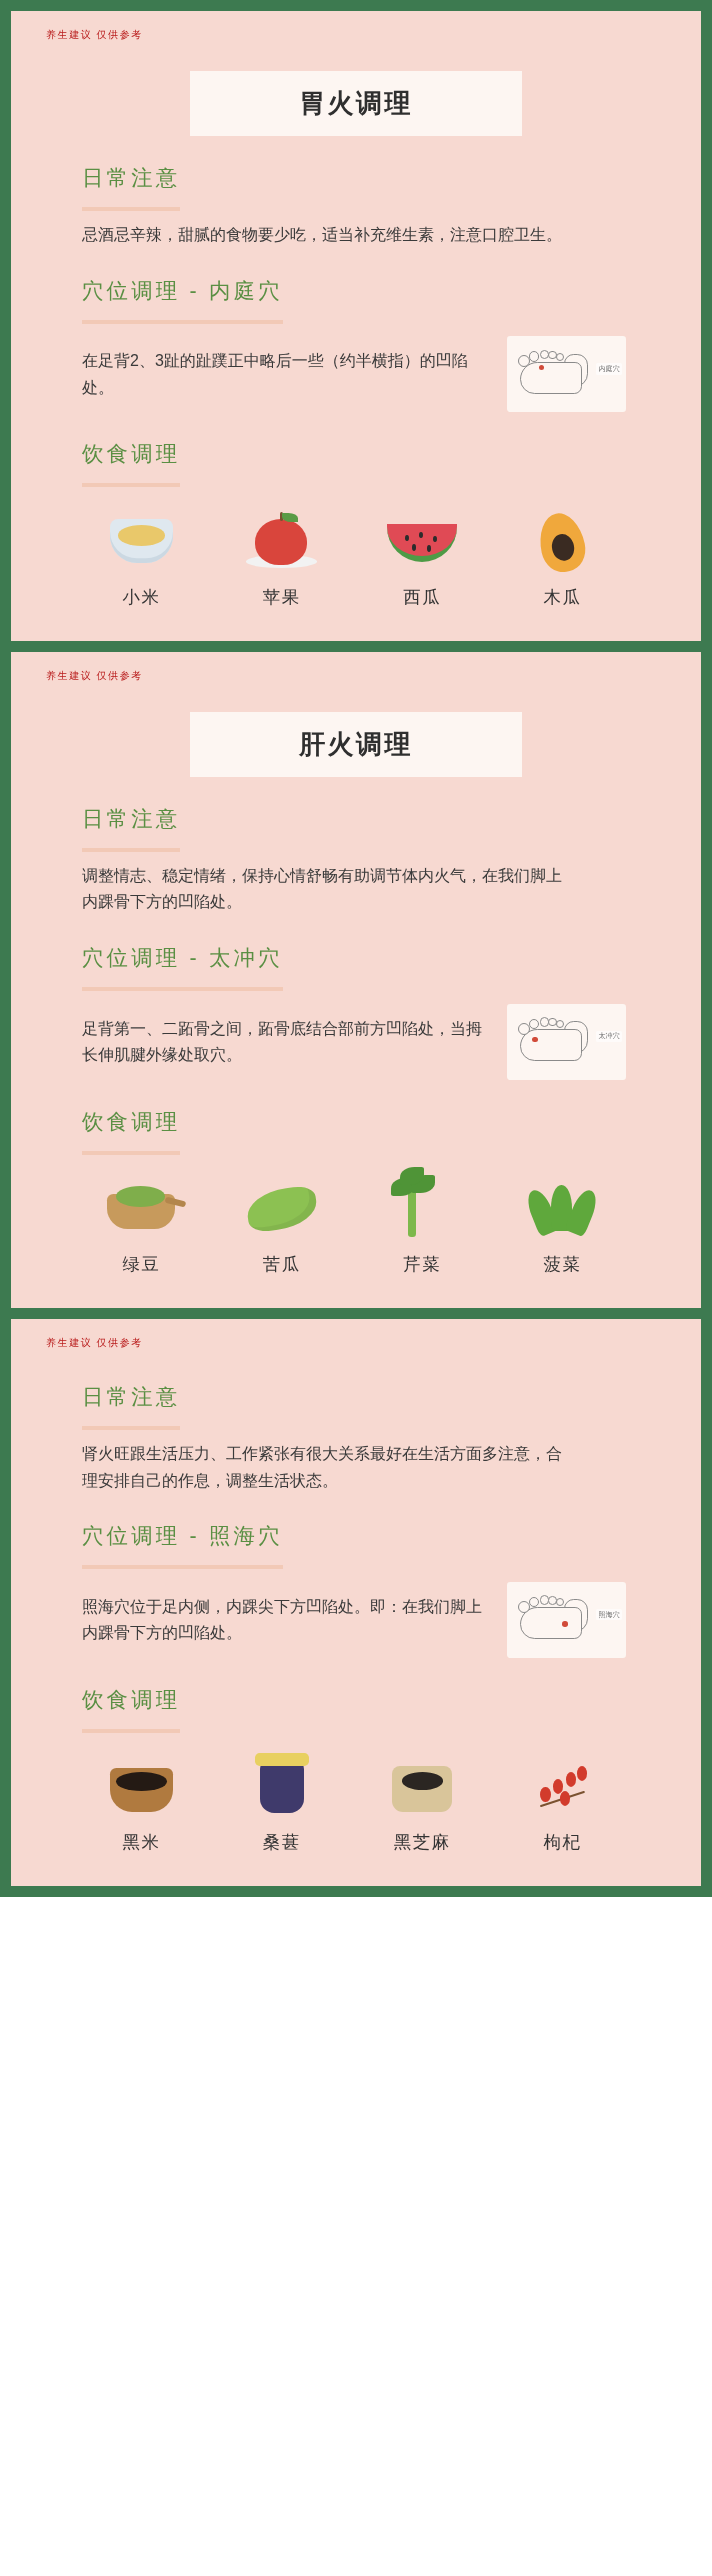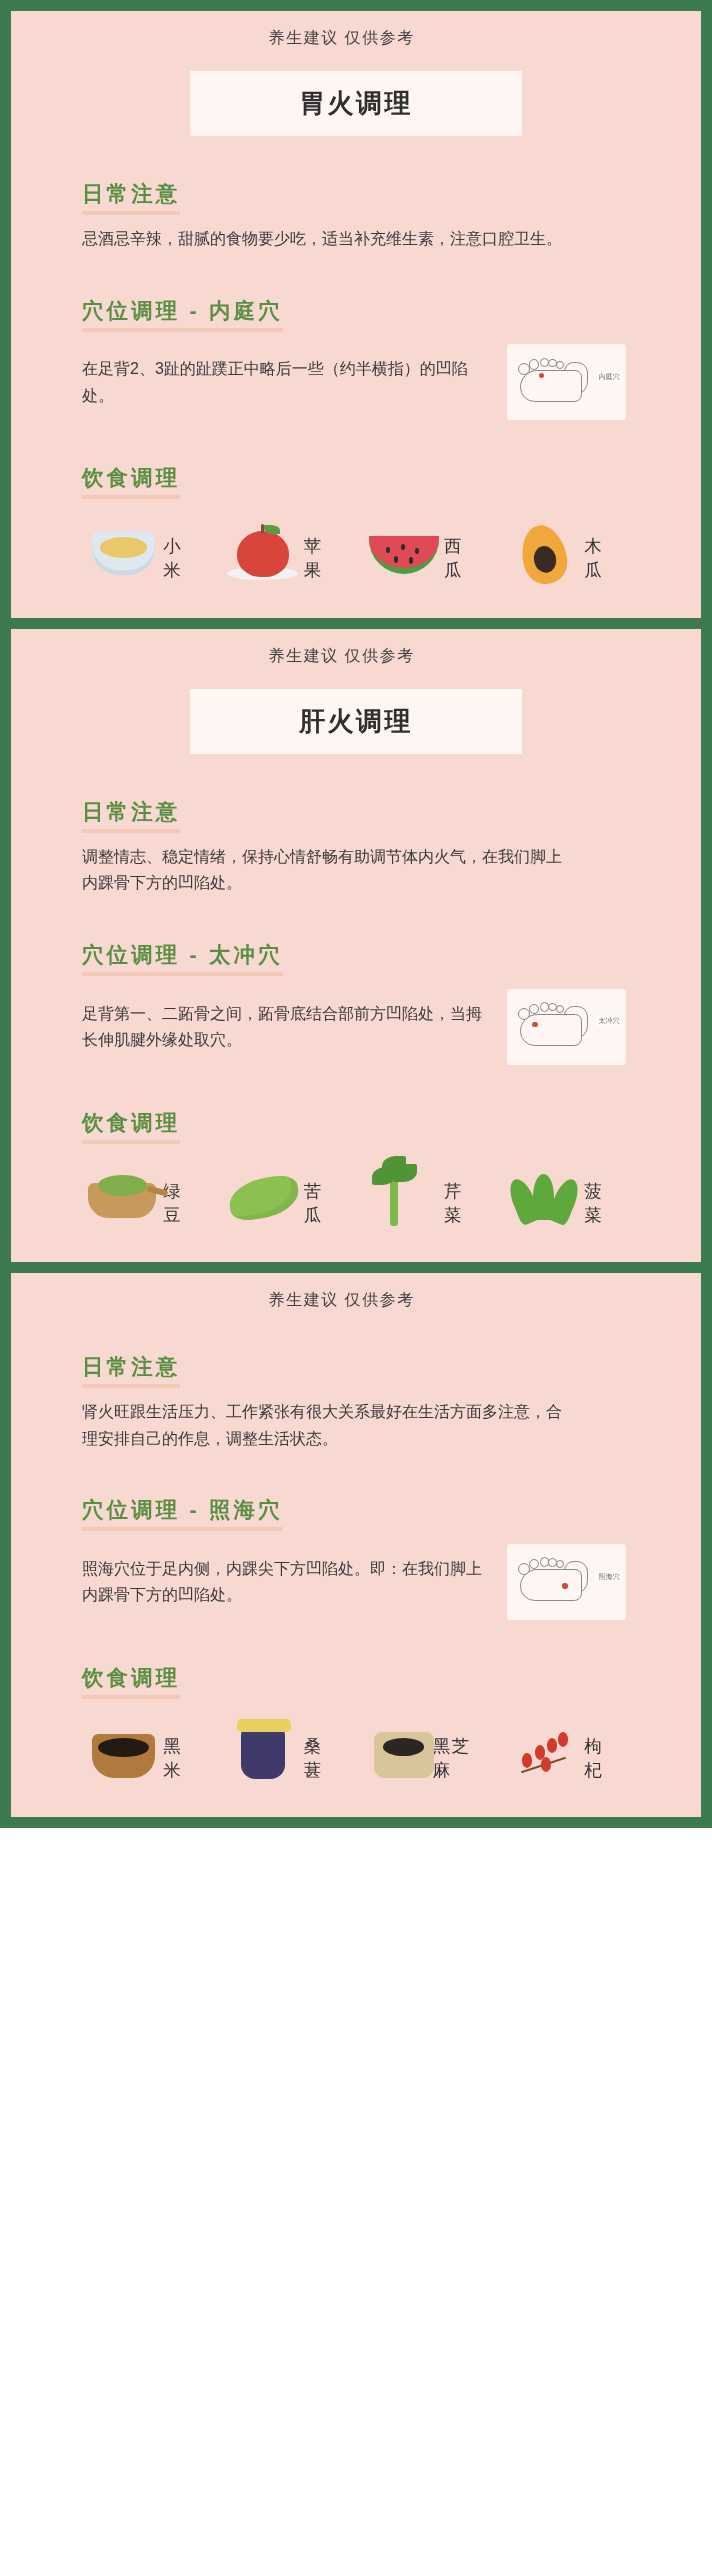--- a/index.html
+++ b/index.html
@@ -18,23 +18,23 @@
   .card {
     width: 712px;
     background: #f7d9d1;
     border: 11px solid #3d7a50;
     position: relative;
     padding: 14.2px 35px 32px 35px;
   }
   .card + .card { border-top: none; }
 
   .watermark {
-    text-align: center;
-    font-size: 16px;
-    color: #404040;
+    text-align: left;
+    font-size: 10px;
+    color: #b91c1c;
     font-family: "Liberation Serif", "DejaVu Serif", serif;
     letter-spacing: 1.6px;
     padding-right: 28.5px;
     padding-top: 3.2px;
     height: 22px;
   }
 
   .title-box {
     background: #fdf6f2;
     margin: 24px auto 0 auto;
@@ -52,28 +52,27 @@
     font-family: "Liberation Sans", "DejaVu Sans", sans-serif;
   }
 
   .section {
     margin-top: 27px;
     padding-left: 36px;
     padding-right: 24px;
   }
   .section-head {
     font-size: 21.4px;
-    font-weight: bold;
+    font-weight: normal;
     color: #5a8f43;
     letter-spacing: 3.2px;
     display: inline-block;
-    padding-bottom: 3px;
+    padding-bottom: 15px;
     border-bottom: 4px solid #f2c9b6;
     font-family: "Liberation Sans", "DejaVu Sans", sans-serif;
-    margin-top: 16px;
   }
 
   .body-text {
     margin-top: 11px;
     font-size: 16px;
     line-height: 1.65;
     color: #3a3a3a;
     max-width: 491px;
   }
 
@@ -142,21 +141,21 @@
   .food-row {
     display: flex;
     justify-content: space-between;
     align-items: flex-end;
     margin-top: 20.6px;
     padding: 0 44px 0 36px;
   }
   .food-item {
     width: 119px;
     display: flex;
-    flex-direction: row;
+    flex-direction: column;
     align-items: center;
   }
   .food-img {
     width: 82px;
     height: 66px;
     position: relative;
   }
   .food-name {
     margin-top: 11px;
     font-size: 17.4px;

